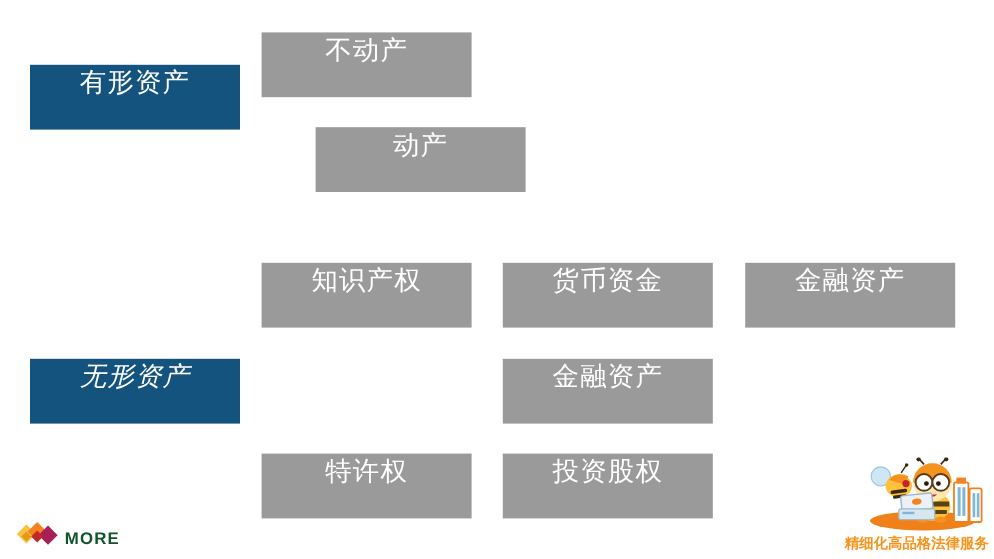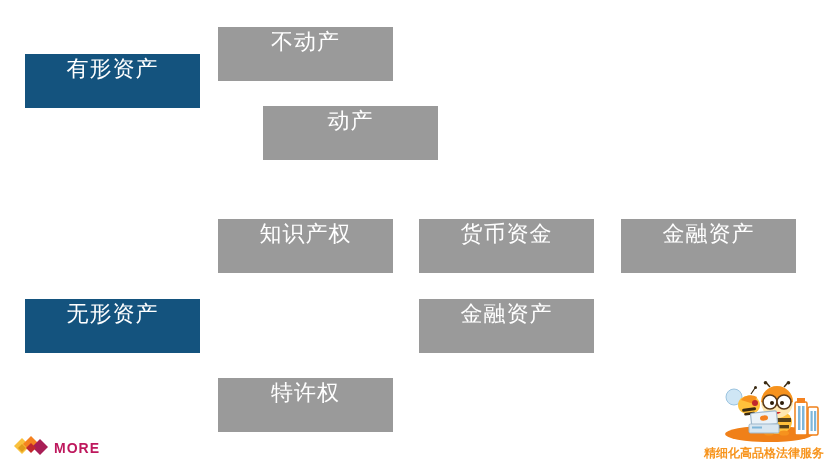--- a/index.html
+++ b/index.html
@@ -24,33 +24,33 @@
 
   
   .pos-tangible   {left:25px;  top:54px;}
   .pos-realestate {left:218px; top:27px;}
   .pos-movable    {left:218px; top:106px;margin-left:45px;}
 
   
   .pos-ip         {left:218px; top:219px;}
   .pos-monetary   {left:419px; top:219px;}
   .pos-receivable {left:621px; top:219px;}
-  .pos-intangible {left:25px;  top:299px;}
+  .pos-intangible {left:25px;  top:299px;font-style:italic;}
   .pos-landuse    {left:218px; top:299px;}
   .pos-financial  {left:419px; top:299px;}
   .pos-franchise  {left:218px; top:378px;}
   .pos-equity     {left:419px; top:378px;}
 
   
   .brand{
     position:absolute;left:13px;bottom:5px;
     display:flex;align-items:center;gap:5px;
   }
   .brand-word{
-    color:#be185d;font-weight:bold;font-size:14px;letter-spacing:1px;
+    color:#14532d;font-weight:bold;font-size:14px;letter-spacing:1px;
   }
 
   
   .mascot{position:absolute;right:5px;bottom:23px;width:112px;height:62px;}
   .slogan{
     position:absolute;right:4px;bottom:4px;
     color:#F7941D;font-weight:bold;font-size:12px;letter-spacing:0px;
     white-space:nowrap;
   }
 </style>
@@ -79,20 +79,23 @@
     <span>金融资产</span>
   </div>
   <div class="box category pos-intangible">
     <span>无形资产</span>
   </div>
   <div class="box item pos-financial">
     <span>金融资产</span>
   </div>
   <div class="box item pos-franchise">
     <span>特许权</span>
+  </div>
+  <div class="box item pos-equity">
+    <span>投资股权</span>
   </div>
 
   <div class="brand">
     <span>
       <svg width="36" height="22" viewBox="0 0 36 22" aria-hidden="true">
         <polygon points="9,3 17,11 9,19 1,11" fill="#F9C13E"></polygon>
         <polygon points="18,1 26,9 18,17 10,9" fill="#F58220"></polygon>
         <polygon points="27,4 35,12 27,20 19,12" fill="#A81E56"></polygon>
         <polygon points="18,8 23,13 18,18 13,13" fill="#C1272D"></polygon>
         <polygon points="9,9 13,13 9,17 5,13" fill="#E09A1A"></polygon>

